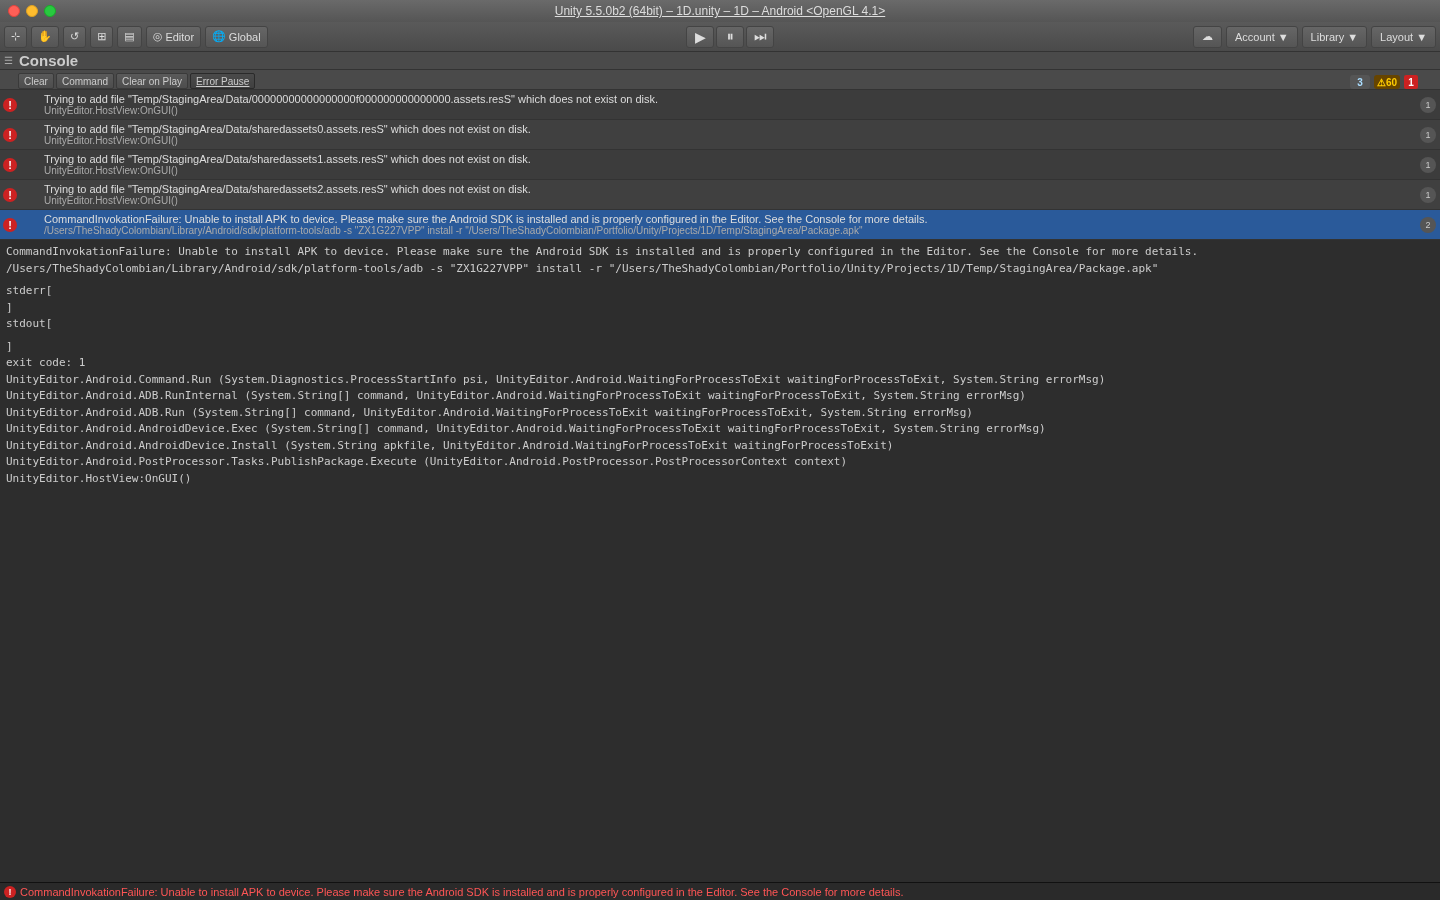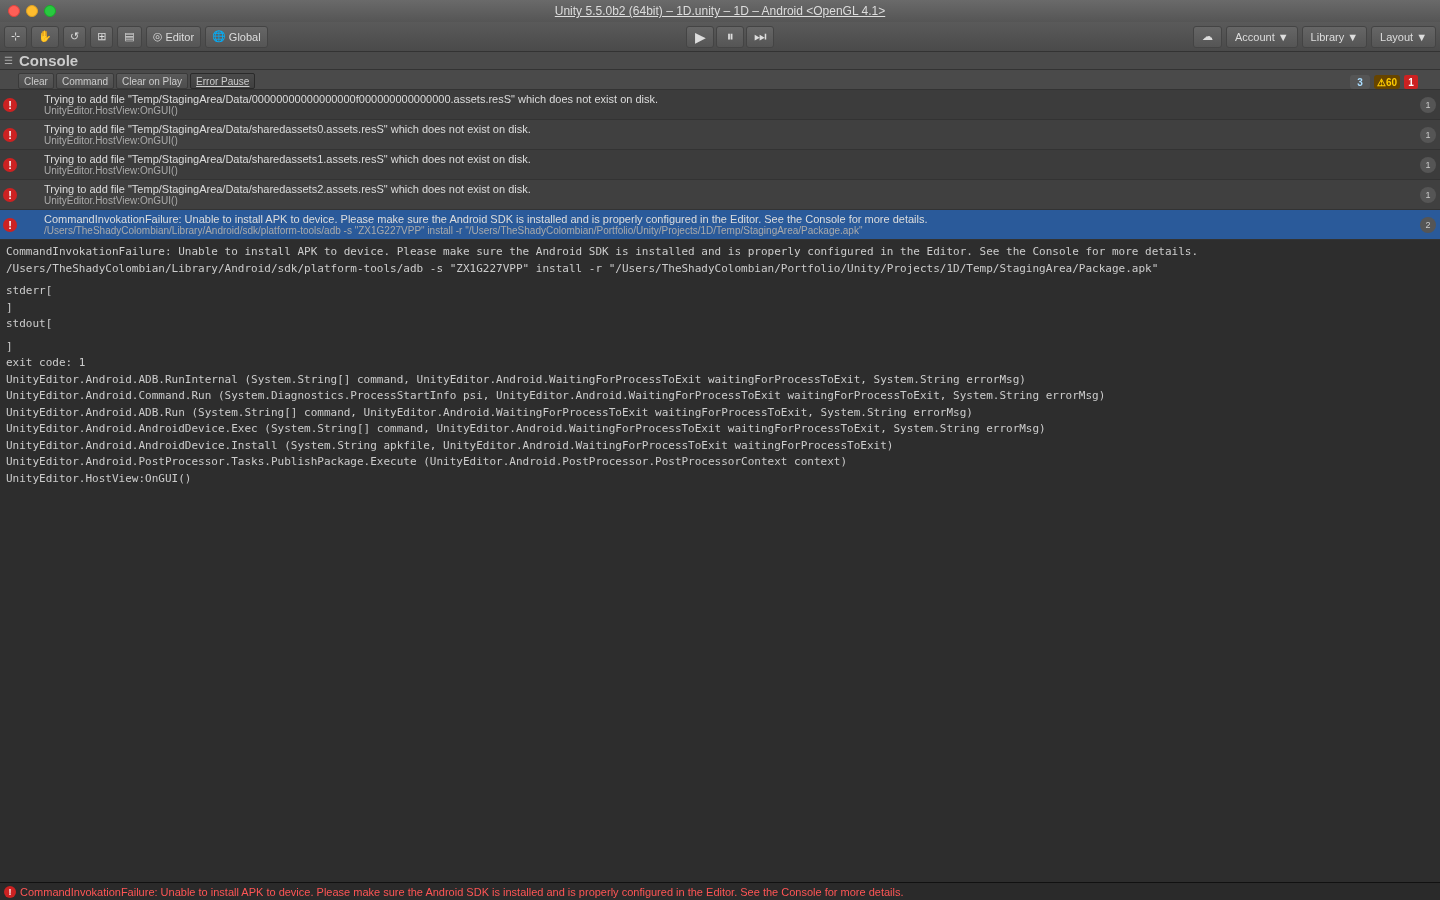--- a/index.html
+++ b/index.html
@@ -463,22 +463,22 @@
   <div class="detail-panel" id="detail-panel">
       <div class="detail-line">CommandInvokationFailure: Unable to install APK to device. Please make sure the Android SDK is installed and is properly configured in the Editor. See the Console for more details.</div>
       <div class="detail-line">/Users/TheShadyColombian/Library/Android/sdk/platform-tools/adb -s "ZX1G227VPP" install -r "/Users/TheShadyColombian/Portfolio/Unity/Projects/1D/Temp/StagingArea/Package.apk"</div>
       <div class="detail-line empty"></div>
       <div class="detail-line">stderr[</div>
       <div class="detail-line">]</div>
       <div class="detail-line">stdout[</div>
       <div class="detail-line empty"></div>
       <div class="detail-line">]</div>
       <div class="detail-line">exit code: 1</div>
+      <div class="detail-line">UnityEditor.Android.Command.Run (System.Diagnostics.ProcessStartInfo psi, UnityEditor.Android.WaitingForProcessToExit waitingForProcessToExit, System.String errorMsg)</div>
       <div class="detail-line">UnityEditor.Android.ADB.RunInternal (System.String[] command, UnityEditor.Android.WaitingForProcessToExit waitingForProcessToExit, System.String errorMsg)</div>
-      <div class="detail-line">UnityEditor.Android.Command.Run (System.Diagnostics.ProcessStartInfo psi, UnityEditor.Android.WaitingForProcessToExit waitingForProcessToExit, System.String errorMsg)</div>
       <div class="detail-line">UnityEditor.Android.ADB.Run (System.String[] command, UnityEditor.Android.WaitingForProcessToExit waitingForProcessToExit, System.String errorMsg)</div>
       <div class="detail-line">UnityEditor.Android.AndroidDevice.Exec (System.String[] command, UnityEditor.Android.WaitingForProcessToExit waitingForProcessToExit, System.String errorMsg)</div>
       <div class="detail-line">UnityEditor.Android.AndroidDevice.Install (System.String apkfile, UnityEditor.Android.WaitingForProcessToExit waitingForProcessToExit)</div>
       <div class="detail-line">UnityEditor.Android.PostProcessor.Tasks.PublishPackage.Execute (UnityEditor.Android.PostProcessor.PostProcessorContext context)</div>
       <div class="detail-line">UnityEditor.HostView:OnGUI()</div>
     </div>
 
   <div class="status-bar">
     <div class="status-error">
       <div class="status-error-icon">!</div>

